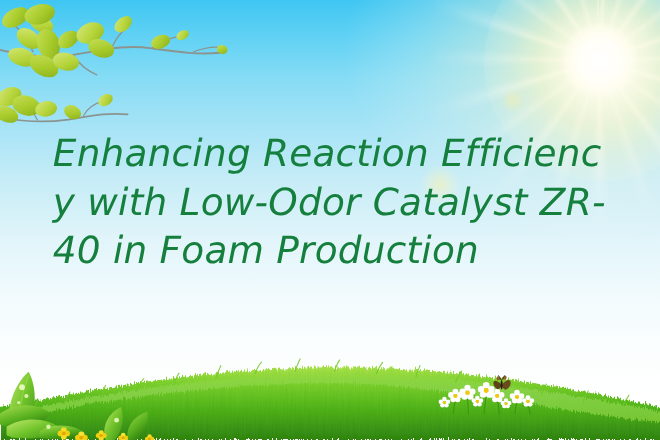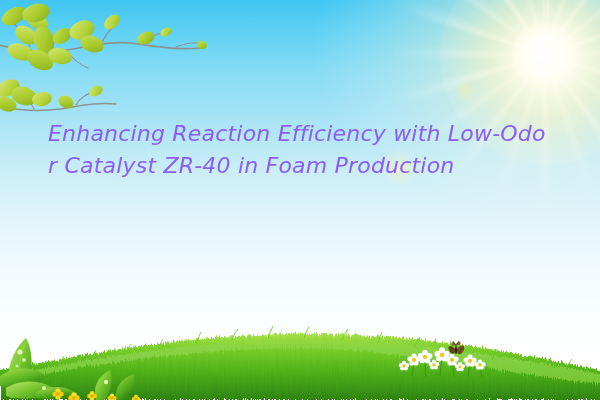--- a/index.html
+++ b/index.html
@@ -128,23 +128,23 @@
     width: 230px; height: 140px;
   }
 
   
   .title {
     position: absolute;
     left: 48px;
     top: 118px;
     width: 505px;
     font-family: "DejaVu Sans", "Liberation Sans", sans-serif;
-    font-size: 22px;
-    line-height: 32px;
-    color: #8b5cf6;
+    font-size: 34px;
+    line-height: 44px;
+    color: #15803d;
     font-style: italic;
     font-weight: 400;
     letter-spacing: 0.2px;
     word-break: break-all;
     overflow-wrap: anywhere;
     white-space: normal;
     text-rendering: optimizeLegibility;
   }
 
   

